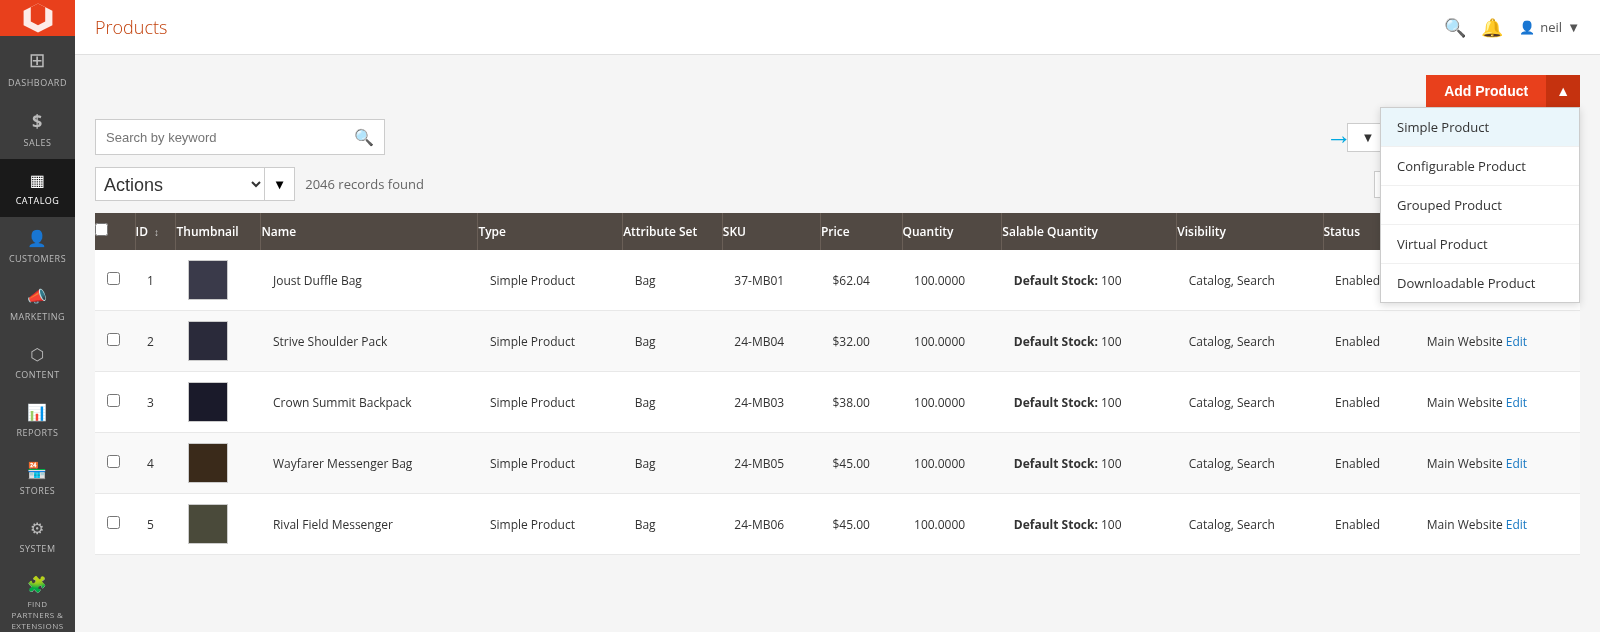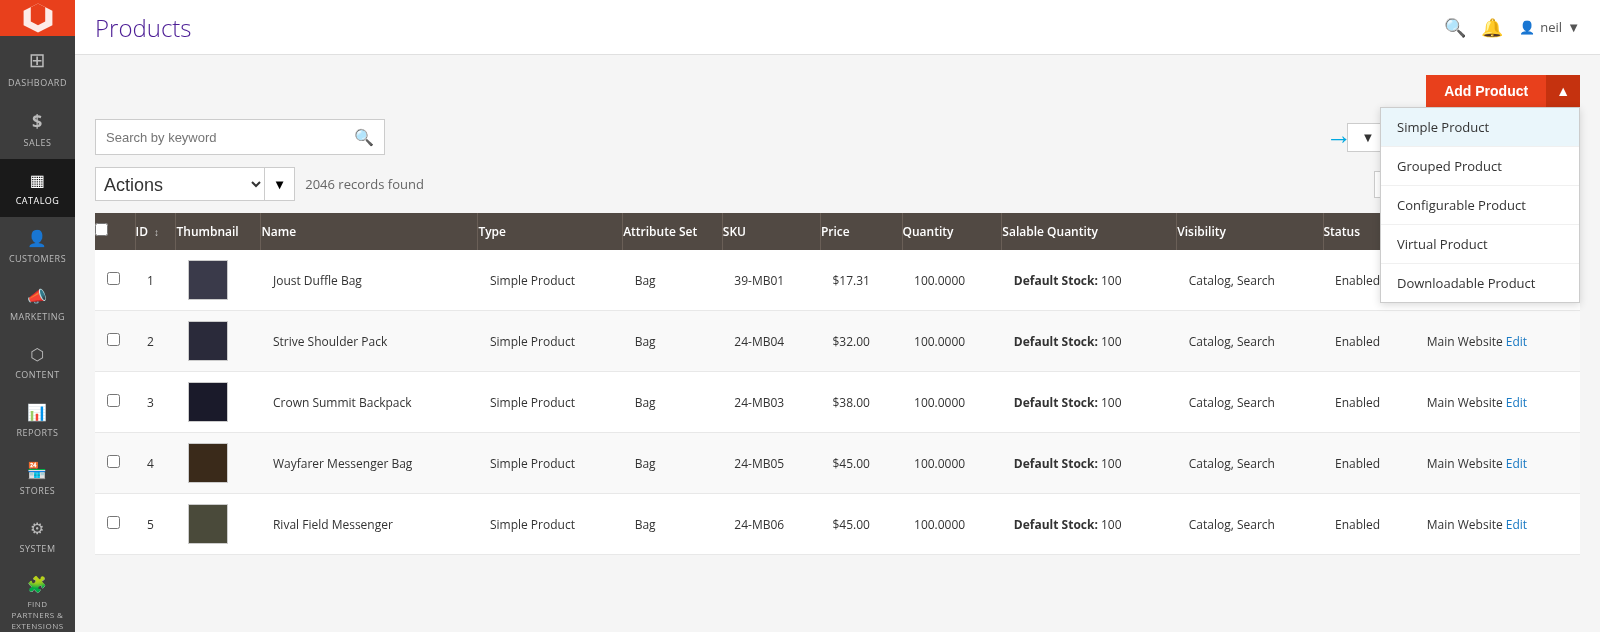--- a/index.html
+++ b/index.html
@@ -52,23 +52,23 @@
     .top-header {
       background: #fff;
       height: 55px;
       display: flex;
       align-items: center;
       justify-content: space-between;
       padding: 0 20px;
       border-bottom: 1px solid #e0e0e0;
     }
     .page-title {
-      font-size: 24px;
+      font-size: 18px;
       font-weight: 300;
-      color: #4c1d95;
+      color: #c2410c;
     }
     .header-actions {
       display: flex;
       align-items: center;
       gap: 15px;
     }
     .header-icon {
       font-size: 18px;
       color: #666;
       cursor: pointer;
@@ -410,22 +410,22 @@
       <div class="toolbar-left"></div>
       <div class="toolbar-right">
         <div class="add-product-group">
           <button class="btn-add-product">Add Product</button>
           <button class="btn-add-product-arrow">▲</button>
 
           <div class="add-product-dropdown">
 
             <div style="position:absolute; left:-55px; top:8px; color:#00a8e0; font-size:26px; font-weight:bold;">→</div>
             <div class="dropdown-item dropdown-highlighted-row">Simple Product</div>
+            <div class="dropdown-item">Configurable Product</div>
             <div class="dropdown-item">Grouped Product</div>
-            <div class="dropdown-item">Configurable Product</div>
             <div class="dropdown-item">Virtual Product</div>
             <div class="dropdown-item">Downloadable Product</div>
           </div>
         </div>
       </div>
     </div>
 
     <div class="filters-row">
       <div class="filters-left">
         <div class="search-box">
@@ -495,22 +495,22 @@
     <td>
       <input type="checkbox" style="">
     </td>
     <td>1</td>
     <td>
       <div class="product-thumbnail" style="background:#3a3a4a;"></div>
     </td>
     <td>Joust Duffle Bag</td>
     <td>Simple Product</td>
     <td>Bag</td>
-    <td>39-MB01</td>
-    <td>$17.31</td>
+    <td>37-MB01</td>
+    <td>$62.04</td>
     <td>100.0000</td>
     <td><span class="stock-bold">Default Stock:</span> 100</td>
     <td>Catalog, Search</td>
     <td>Enabled</td>
     <td>Main Website <a class="link-edit">Edit</a></td>
   </tr>
           <tr>
     <td>
       <input type="checkbox" style="">
     </td>

